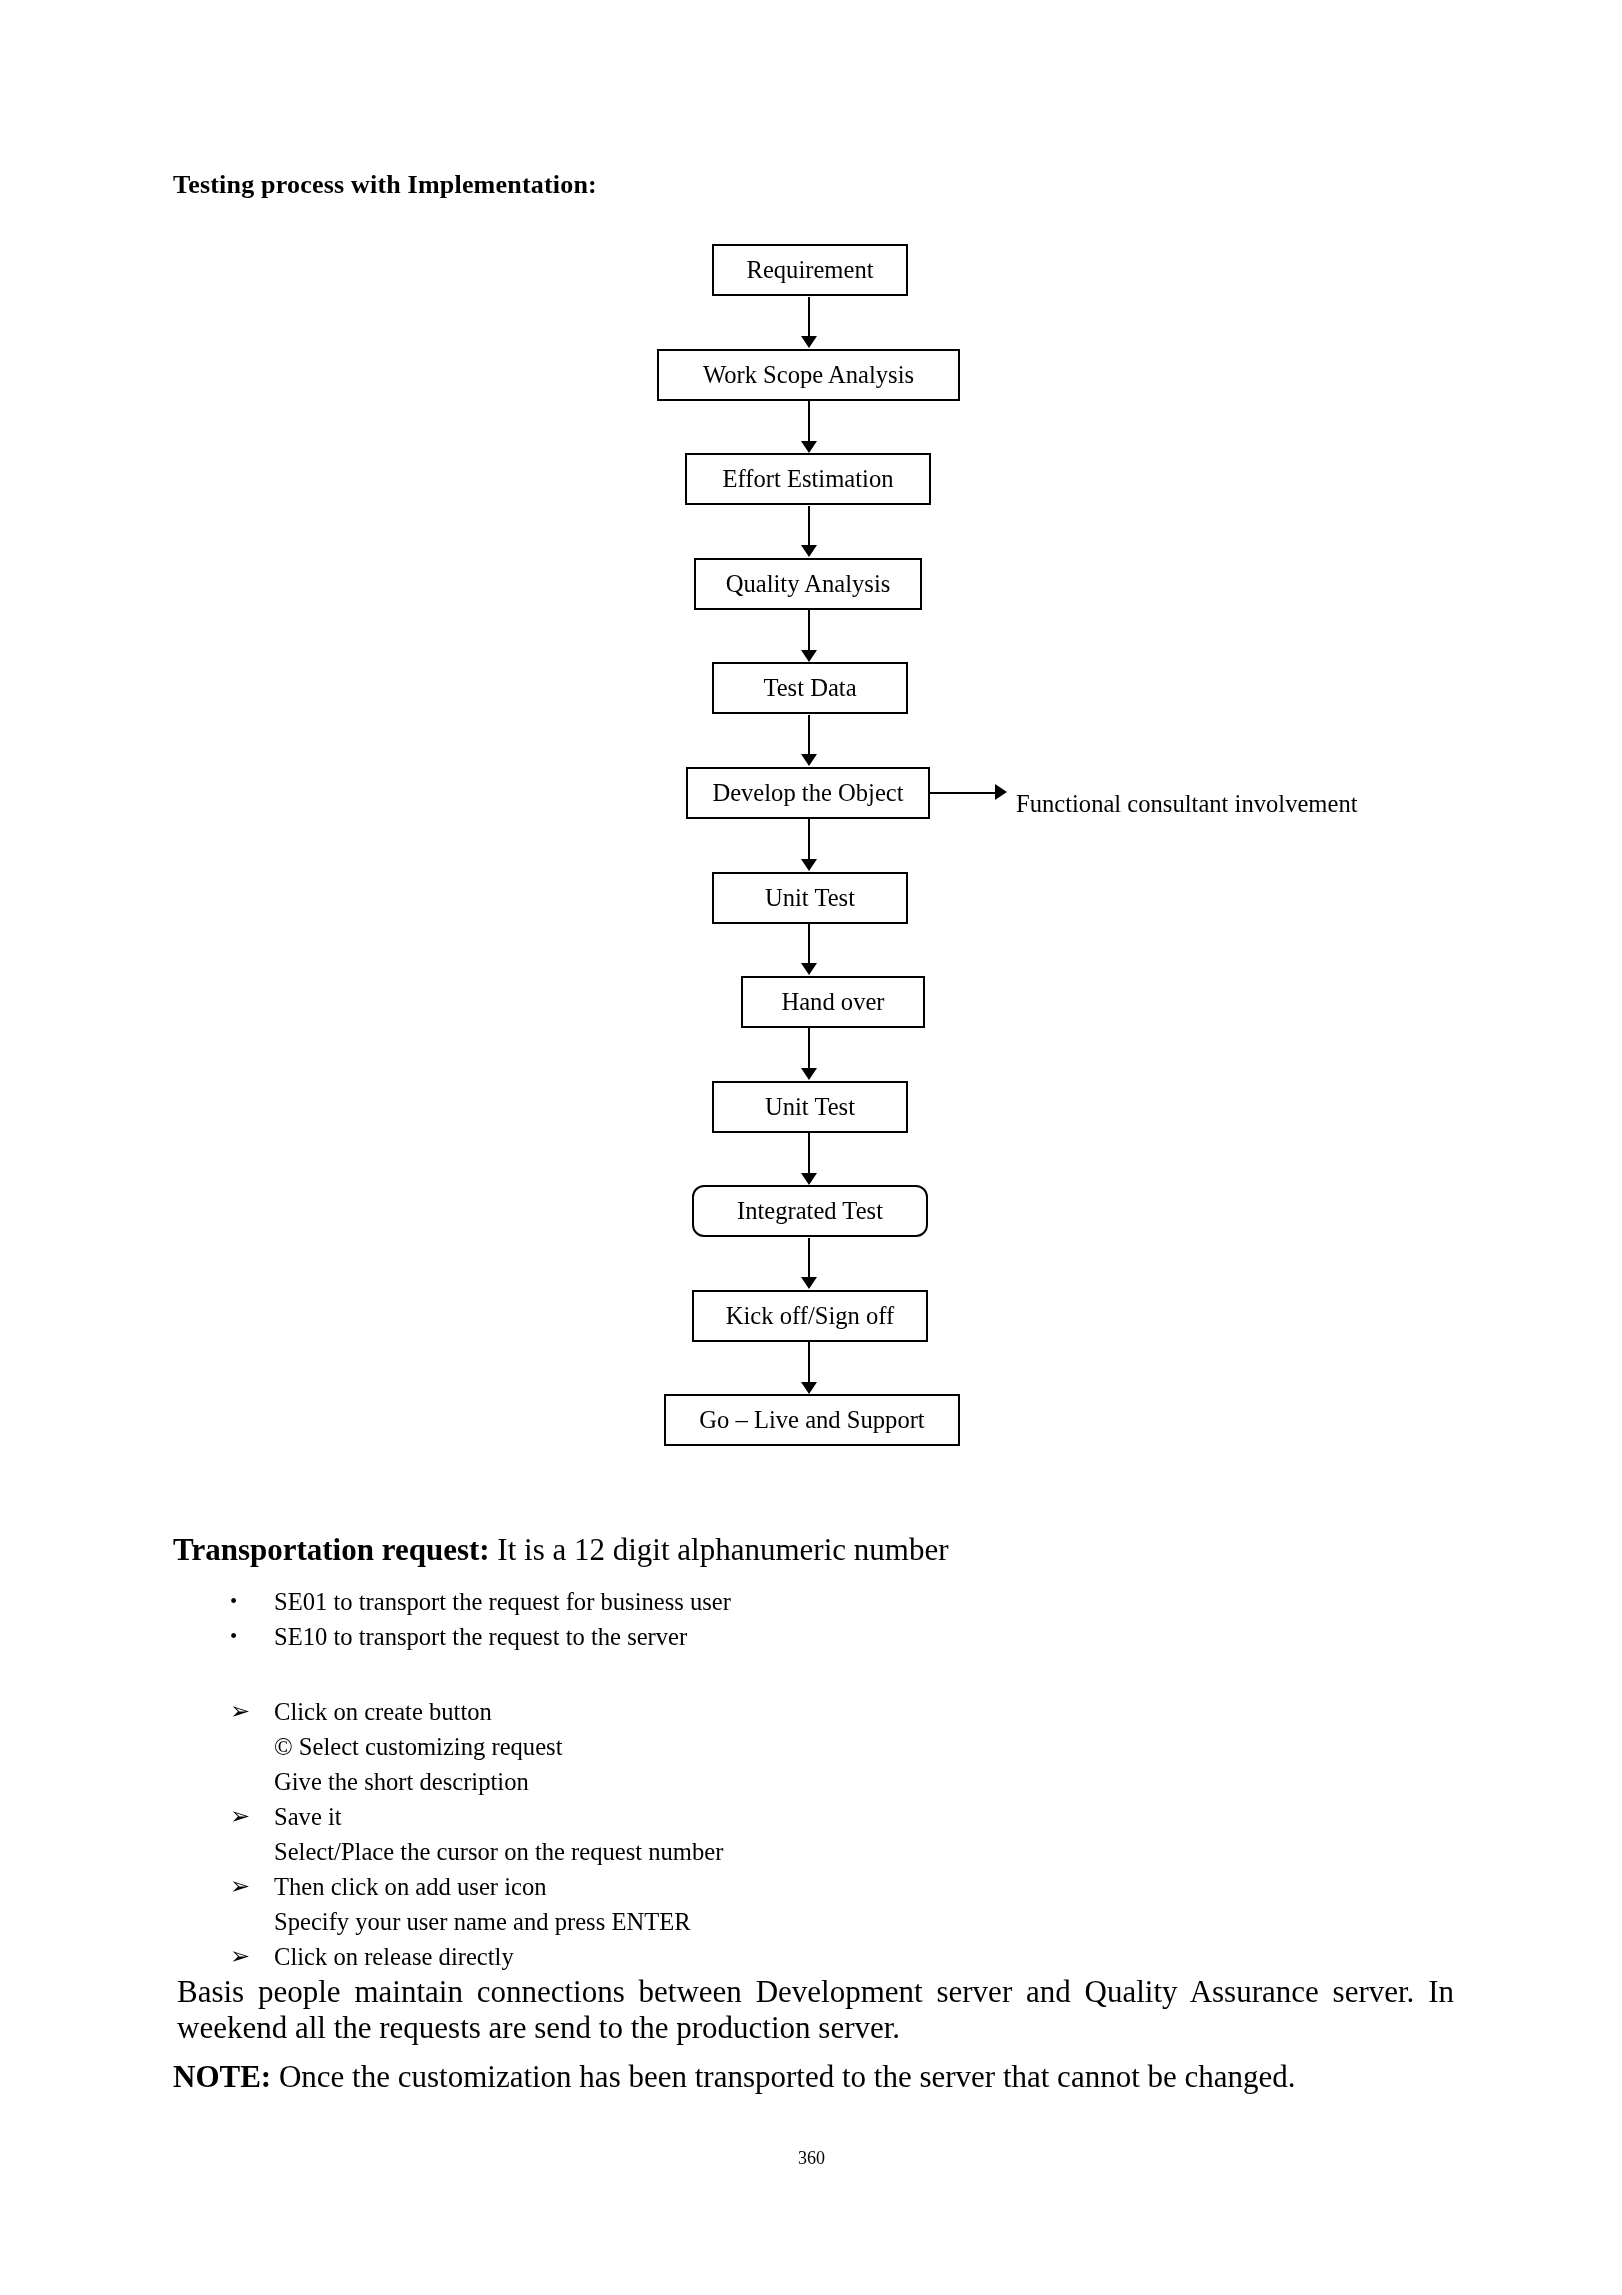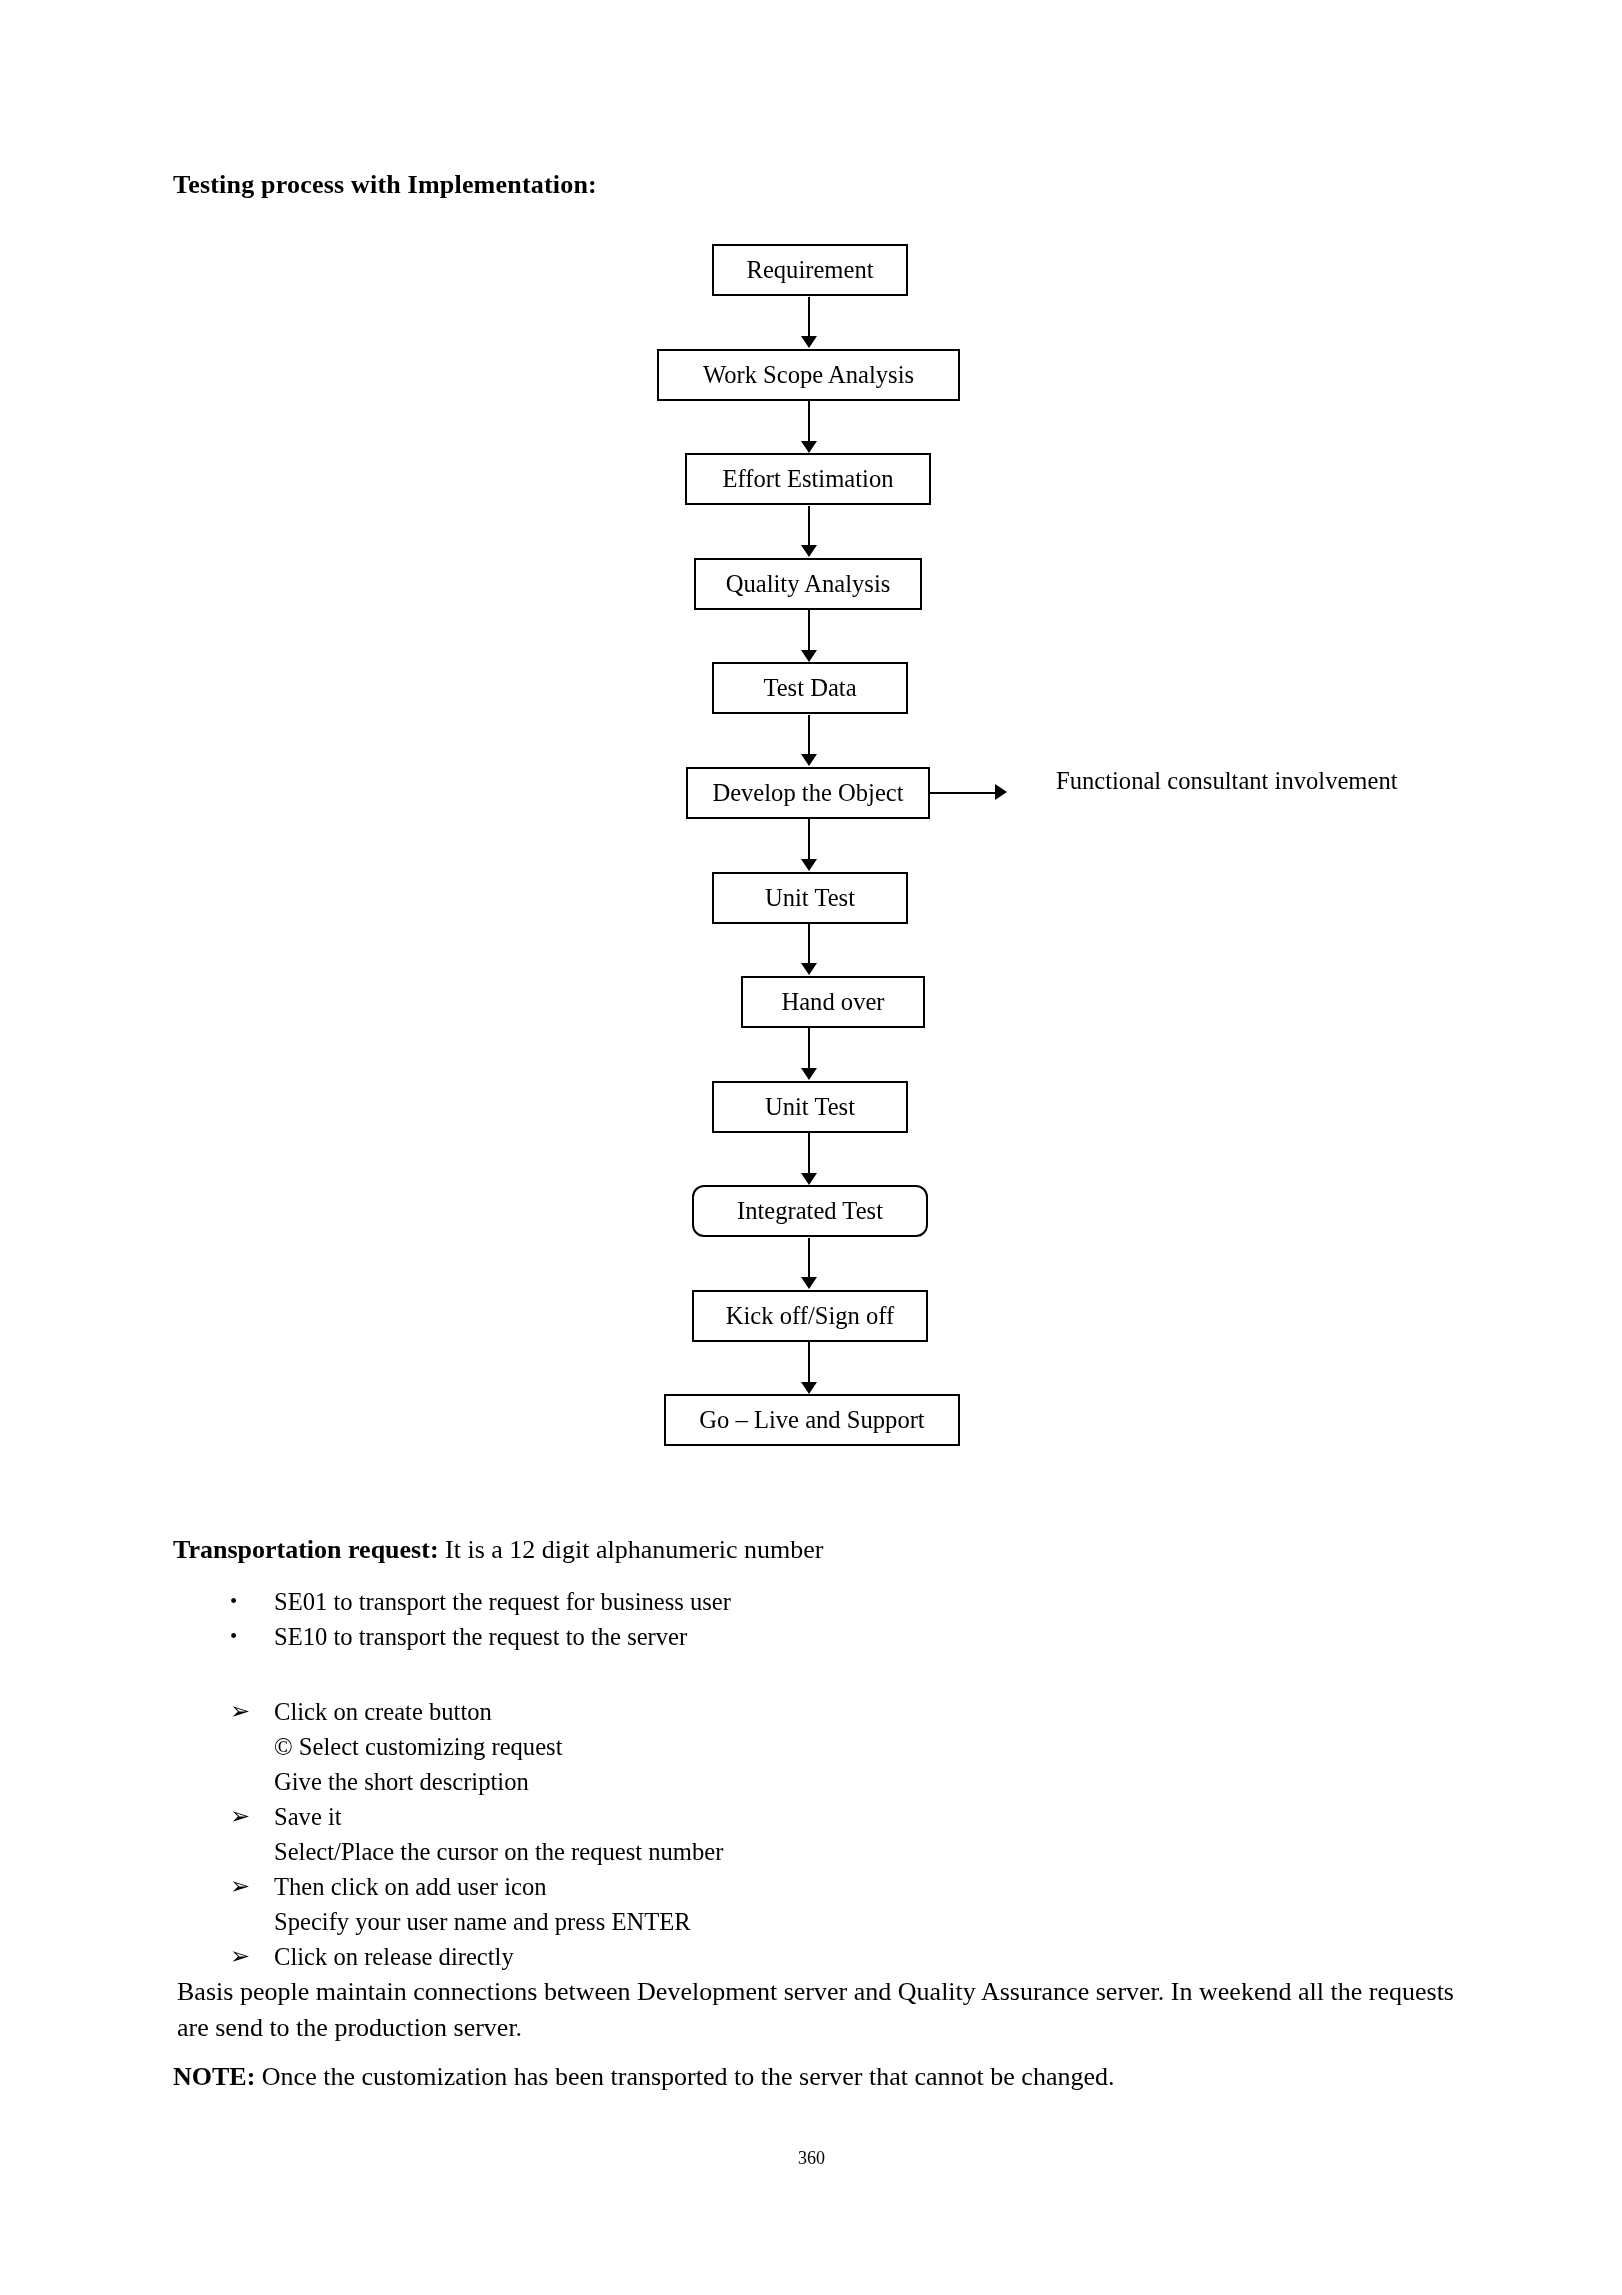--- a/index.html
+++ b/index.html
@@ -30,21 +30,21 @@
   .doc-heading {
     position: absolute;
     left: 0;
     top: 170px;
     font-size: 26px;
     font-weight: bold;
     letter-spacing: 0.2px;
   }
   .para {
     position: absolute;
-    font-size: 26px;
+    font-size: 31px;
     line-height: 36px;
     text-align: justify;
   }
   .para .lead {
     font-weight: bold;
   }
 
   
   .flow {
     position: absolute;
@@ -176,21 +176,21 @@
         <span>Test Data</span>
       </div>
       <div class="connector" style="left:635px; top:485px; height:44px;"></div>
       <div class="arrowhead-down" style="left:628px; top:524px;"></div>
 
       <div class="node" style="left:513px; top:537px; width:244px; height:52px;">
         <span>Develop the Object</span>
       </div>
       <div class="connector-h" style="left:757px; top:562px; width:67px;"></div>
       <div class="arrowhead-right" style="left:822px; top:554px;"></div>
-      <div class="side-note" style="left:843px; top:539px;margin-left:40px;">Functional consultant involvement</div>
+      <div class="side-note" style="left:843px; top:562px;">Functional consultant involvement</div>
       <div class="connector" style="left:635px; top:589px; height:44px;"></div>
       <div class="arrowhead-down" style="left:628px; top:629px;"></div>
 
       <div class="node" style="left:539px; top:642px; width:196px; height:52px;">
         <span>Unit Test</span>
       </div>
       <div class="connector" style="left:635px; top:694px; height:44px;"></div>
       <div class="arrowhead-down" style="left:628px; top:733px;"></div>
 
       <div class="node" style="left:568px; top:746px; width:184px; height:52px;">

